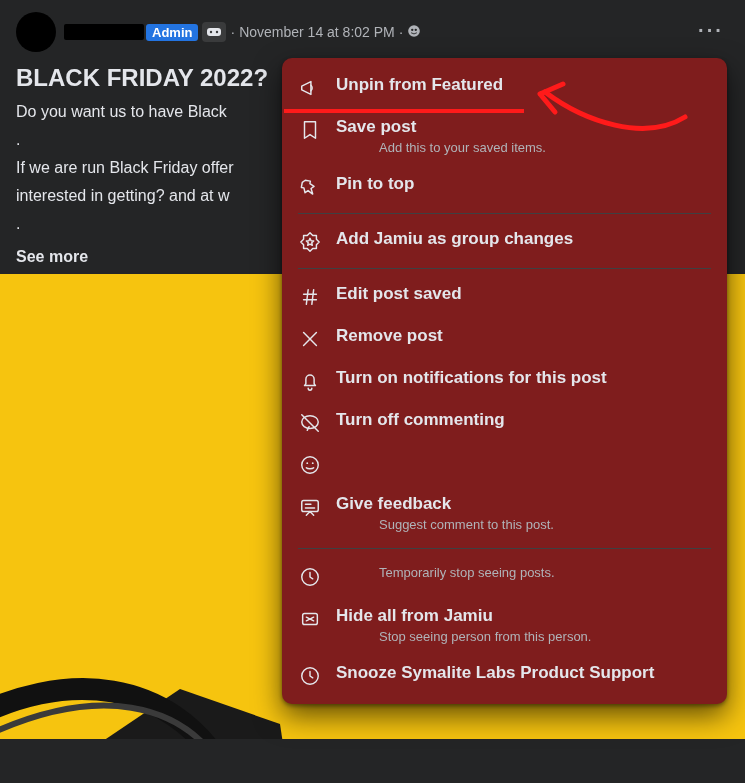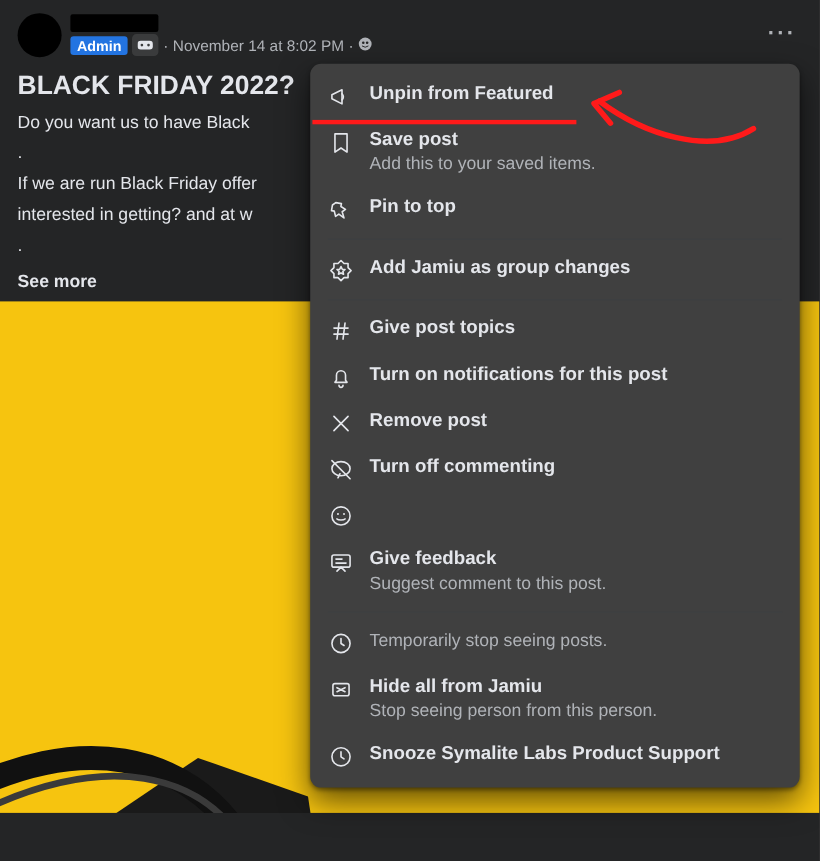--- a/index.html
+++ b/index.html
@@ -26,21 +26,21 @@
       position: relative;
     }
     .avatar {
       width: 40px;
       height: 40px;
       border-radius: 50%;
       background: #000;
     }
     .header-meta {
       display: flex;
-      flex-direction: column;
+      flex-direction: row;
       gap: 2px;
     }
     .author-row {
       display: flex;
       align-items: center;
       gap: 6px;
     }
     .author-name {
       background: #000;
       width: 80px;
@@ -118,21 +118,21 @@
       position: absolute;
       left: -80px;
       top: 350px;
     }
     
     .menu {
       position: absolute;
       left: 282px;
       top: 58px;
       width: 445px;
-      background: #404040;
+      background: #7f1d1d;
       border-radius: 10px;
       box-shadow: 0 12px 28px rgba(0,0,0,0.6), 0 2px 4px rgba(0,0,0,0.4);
       padding: 8px 0;
       z-index: 50;
       overflow: hidden;
     }
     .menu-item {
       display: flex;
       align-items: flex-start;
       gap: 14px;
@@ -151,23 +151,24 @@
     }
     .menu-text { display: flex; flex-direction: column; }
     .menu-label {
       color: #e4e6eb;
       font-size: 17px;
       font-weight: 600;
       line-height: 1.3;
     }
     .menu-sub {
       color: #b0b3b8;
-      font-size: 16px;
+      font-size: 13px;
       line-height: 1.3;
       margin-top: 2px;
+      margin-left: 43px;
     }
     .menu-sep {
       height: 1px;
       background: #3e4042;
       margin: 6px 16px;
     }
     
     .underline {
       position: absolute;
       left: 284px;
@@ -288,42 +289,42 @@
         </div>
       </div>
       <div class="menu-sep"></div>
       <div class="menu-item">
         <div class="menu-icon">
           <svg width="22" height="22" viewBox="0 0 24 24">
             <path d="M5 9h14M5 15h14M10 4l-2 16M16 4l-2 16" stroke="#e4e6eb" stroke-width="1.6" fill="none" stroke-linecap="round" stroke-linejoin="round"></path>
           </svg>
         </div>
         <div class="menu-text">
-          <div class="menu-label">Give post topics</div>
+          <div class="menu-label">Edit post saved</div>
+        </div>
+      </div>
+      <div class="menu-item">
+        <div class="menu-icon">
+          <svg width="22" height="22" viewBox="0 0 24 24">
+            <path d="M5 5l14 14M19 5L5 19" stroke="#e4e6eb" stroke-width="1.6" fill="none" stroke-linecap="round" stroke-linejoin="round"></path>
+          </svg>
+        </div>
+        <div class="menu-text">
+          <div class="menu-label">Remove post</div>
         </div>
       </div>
       <div class="menu-item">
         <div class="menu-icon">
           <svg width="22" height="22" viewBox="0 0 24 24">
             <path d="M6 17h12l-1.5-2V10a4.5 4.5 0 0 0-9 0v5L6 17z" stroke="#e4e6eb" stroke-width="1.6" fill="none" stroke-linecap="round" stroke-linejoin="round"></path>
             <path d="M10 20a2 2 0 0 0 4 0" stroke="#e4e6eb" stroke-width="1.6" fill="none" stroke-linecap="round" stroke-linejoin="round"></path>
           </svg>
         </div>
         <div class="menu-text">
           <div class="menu-label">Turn on notifications for this post</div>
-        </div>
-      </div>
-      <div class="menu-item">
-        <div class="menu-icon">
-          <svg width="22" height="22" viewBox="0 0 24 24">
-            <path d="M5 5l14 14M19 5L5 19" stroke="#e4e6eb" stroke-width="1.6" fill="none" stroke-linecap="round" stroke-linejoin="round"></path>
-          </svg>
-        </div>
-        <div class="menu-text">
-          <div class="menu-label">Remove post</div>
         </div>
       </div>
       <div class="menu-item">
         <div class="menu-icon">
           <svg width="22" height="22" viewBox="0 0 24 24">
             <ellipse cx="12" cy="11" rx="9" ry="7" stroke="#e4e6eb" stroke-width="1.6" fill="none" stroke-linecap="round" stroke-linejoin="round"></ellipse>
             <path d="M9 20l2-4" stroke="#e4e6eb" stroke-width="1.6" fill="none" stroke-linecap="round" stroke-linejoin="round"></path>
             <path d="M3 3l18 18" stroke="#e4e6eb" stroke-width="1.6" fill="none" stroke-linecap="round" stroke-linejoin="round"></path>
           </svg>
         </div>

